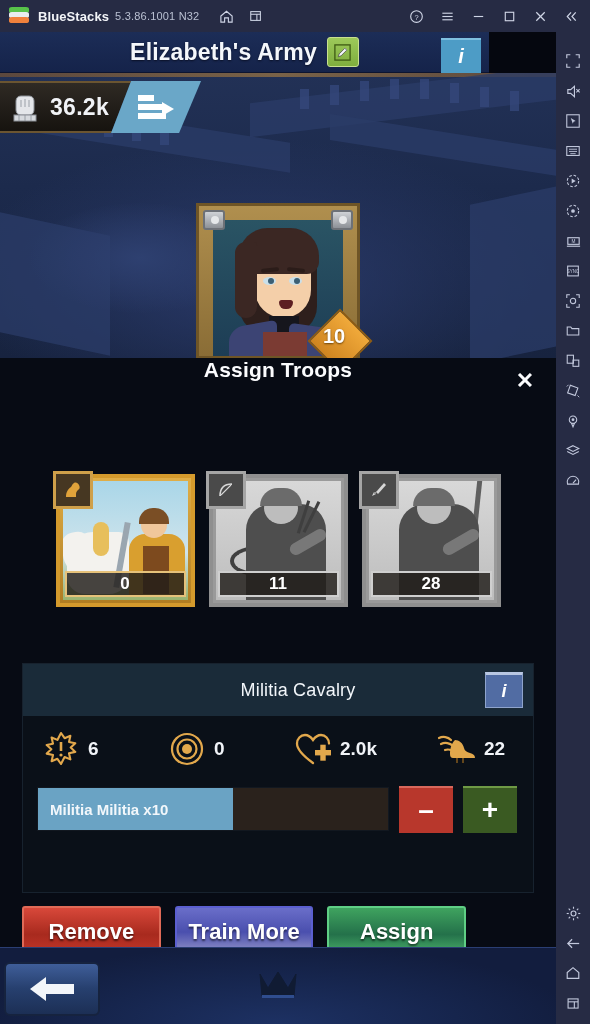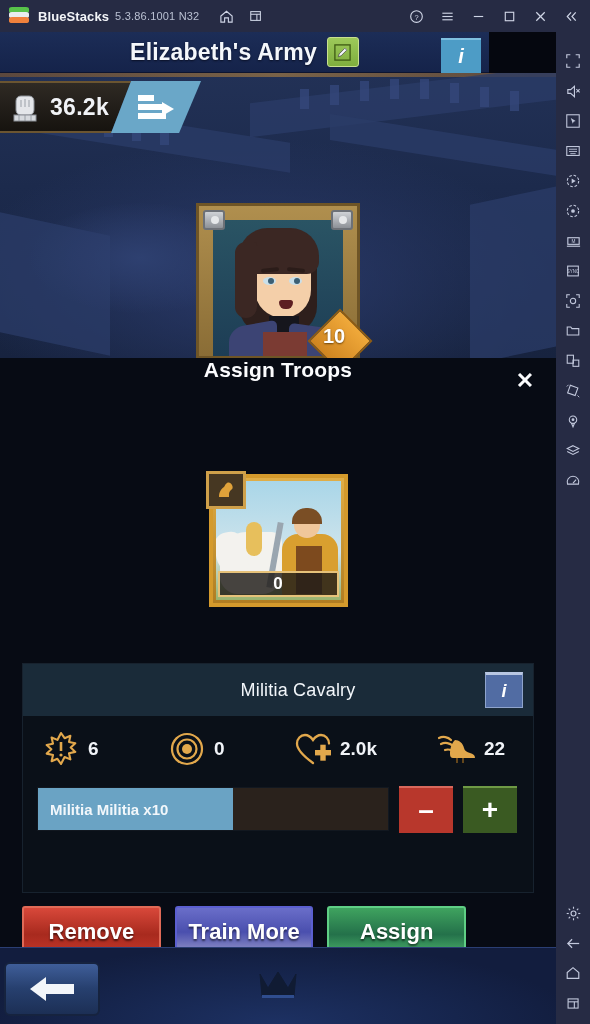--- a/index.html
+++ b/index.html
@@ -631,21 +631,61 @@
               <div class="rider-hair"></div>
           </div>
           <div class="typeicon">
             <svg width="22" height="22" viewBox="0 0 22 22">
                 <path d="M4 18c0-5 2-8 5-10 1-1 1-3 3-4 2-1 4 0 5 2 1 2 1 4-1 5-1 1-2 2-2 4v3z" fill="#e0a23a"></path>
               </svg>
           </div>
           <div class="count">0</div>
         </div>
 
-
+        <div class="card">
+          <div class="border"></div>
+          <div class="art">
+            <div class="art-sky gray-sky"></div>
+            <div class="g-bow"></div>
+            <div class="g-body"></div>
+              <div class="g-head"></div>
+              <div class="g-cap"></div>
+            <div class="g-arm"></div>
+              <div class="g-arrows"></div>
+              <div class="g-arrows2"></div>
+          </div>
+          <div class="typeicon">
+            <svg width="22" height="22" viewBox="0 0 22 22">
+                <path d="M5 17C5 9 9 5 17 5" fill="none" stroke="#d6d6d6" stroke-width="1.6"></path>
+                <path d="M6 16 16 6" stroke="#d6d6d6" stroke-width="1.1"></path>
+                <path d="M5 17 17 5" stroke="#d6d6d6" stroke-width="1"></path>
+              </svg>
+          </div>
+          <div class="count">11</div>
+        </div>
+
+        <div class="card">
+          <div class="border"></div>
+          <div class="art">
+            <div class="art-sky gray-sky"></div>
+            <div class="g-spear"></div>
+            <div class="g-body"></div>
+              <div class="g-head"></div>
+              <div class="g-cap"></div>
+            <div class="g-arm"></div>
+          </div>
+          <div class="typeicon">
+            <svg width="22" height="22" viewBox="0 0 22 22">
+                <path d="M16 4 8 13l2 2 8-9z" fill="#d6d6d6"></path>
+                <path d="M4 17l4-2-2-2z" fill="#d6d6d6"></path>
+                <line x1="6" y1="15" x2="10" y2="11" stroke="#9c9c9c" stroke-width="1"></line>
+              </svg>
+          </div>
+          <div class="count">28</div>
+        </div>
       </div>
 
       <div class="info-panel">
         <div class="ip-head">
           <span class="ip-title">Militia Cavalry</span>
           <div class="ip-info-btn">i</div>
         </div>
 
         <div class="stats">
           <div class="stat s1">

